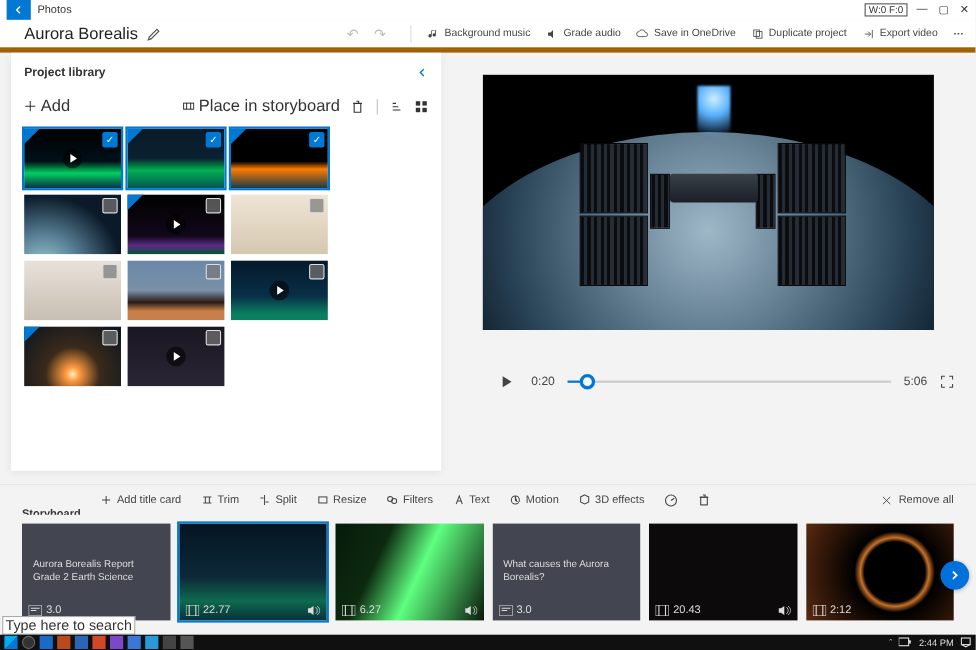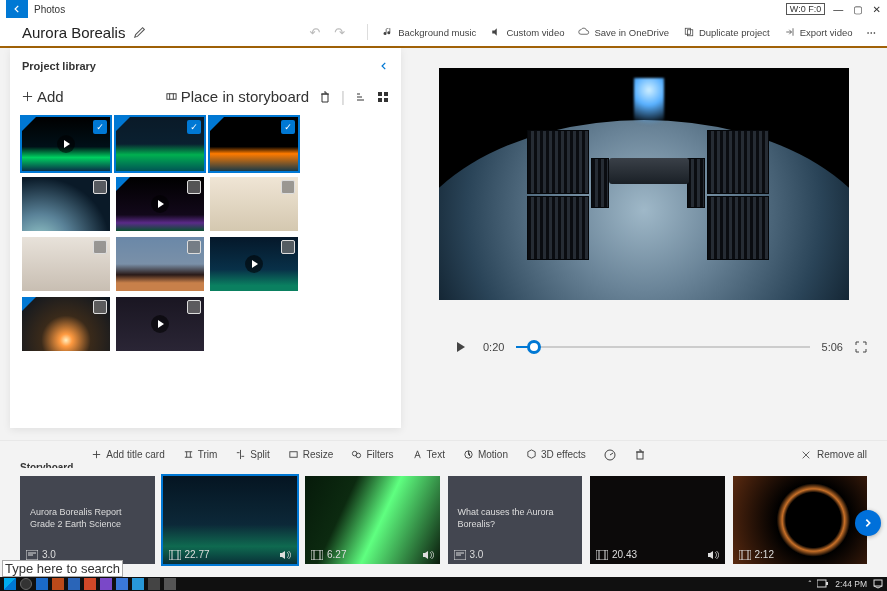--- a/index.html
+++ b/index.html
@@ -5,21 +5,21 @@
   * { box-sizing: border-box; margin: 0; padding: 0; }
   html, body { width: 887px; height: 591px; font-family: "Segoe UI", Arial, sans-serif; overflow: hidden; background:#f3f3f3; }
   .titlebar { height: 18px; background: #fff; display:flex; align-items:center; justify-content:space-between; font-size:10px; color:#333; padding:0 6px; }
   .titlebar-left { display:flex; align-items:center; gap:6px; }
   .back-btn { width:22px; height:18px; background:#0078d4; color:#fff; display:flex; align-items:center; justify-content:center; font-size:10px; }
   .titlebar-right { display:flex; align-items:center; gap:8px; }
   .winbox { border:1px solid #555; padding:0 3px; font-size:9px; }
   .win-ctrl { display:flex; gap:10px; font-size:10px; color:#333; }
   .win-ctrl span { cursor:default; }
 
-  .header { height:30px; background:#fff; display:flex; align-items:center; justify-content:space-between; padding:0 10px 0 22px; border-bottom:2px solid #a16207; }
+  .header { height:30px; background:#fff; display:flex; align-items:center; justify-content:space-between; padding:0 10px 0 22px; border-bottom:5px solid #a16207; }
   .header-left { display:flex; align-items:center; gap:8px; }
   .project-title { font-size:15px; color:#222; }
   .pencil-icon { width:14px; height:14px; color:#555; }
   .header-right { display:flex; align-items:center; gap:14px; font-size:9.5px; color:#444; }
   .hdr-btn { display:flex; align-items:center; gap:4px; cursor:pointer; }
   .hdr-btn svg { width:12px; height:12px; }
   .undo-redo { display:flex; gap:14px; color:#bbb; font-size:13px; margin-right:8px;}
   .divider-v { width:1px; height:16px; background:#ddd; }
   .more-dots { letter-spacing:1px; font-weight:bold; }
 
@@ -140,21 +140,21 @@
     <div class="hdr-btn">
       <svg viewBox="0 0 16 16">
           <path d="M6 3v7a2 2 0 11-1-1.7V4l6-1v6a2 2 0 11-1-1.7V3L6 3z" fill="#444"></path>
         </svg>
       <span>Background music</span>
     </div>
     <div class="hdr-btn">
       <svg viewBox="0 0 16 16">
           <path d="M3 6v4h3l3 3V3L6 6H3z" fill="#444"></path>
         </svg>
-      <span>Custom video</span>
+      <span>Grade audio</span>
     </div>
     <div class="hdr-btn">
       <svg viewBox="0 0 16 16">
           <path d="M4 11a3 3 0 010-6 4 4 0 017.5 1A2.5 2.5 0 0112 11H4z" fill="none" stroke="#444"></path>
         </svg>
       <span>Save in OneDrive</span>
     </div>
     <div class="hdr-btn">
       <svg viewBox="0 0 16 16">
           <rect x="3" y="3" width="7" height="8" fill="none" stroke="#444"></rect>

